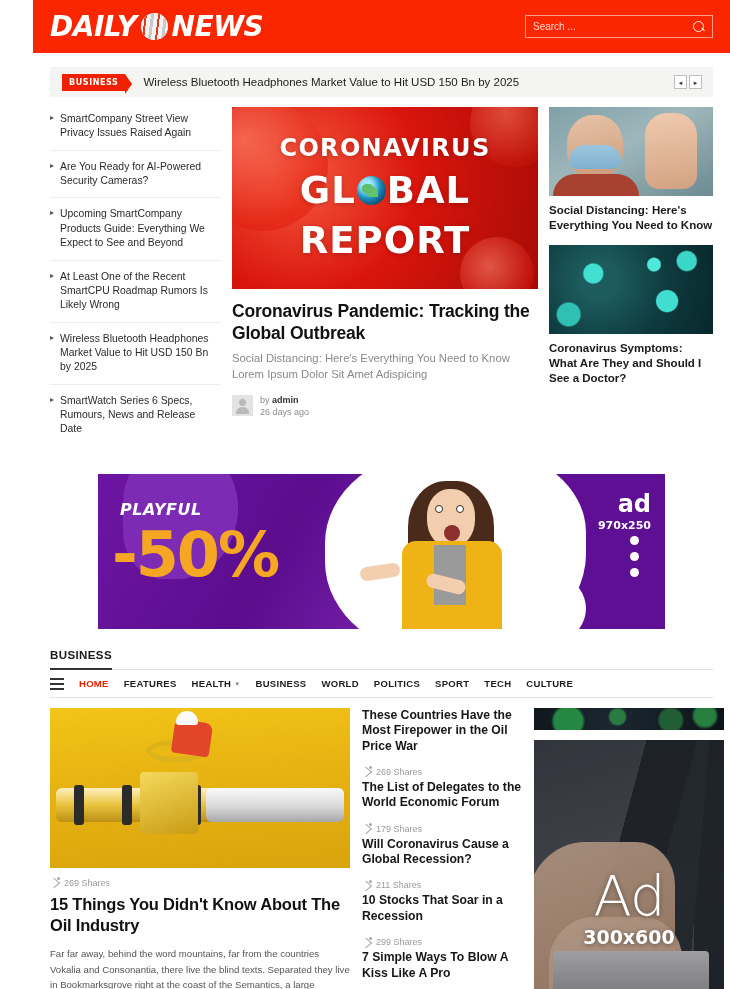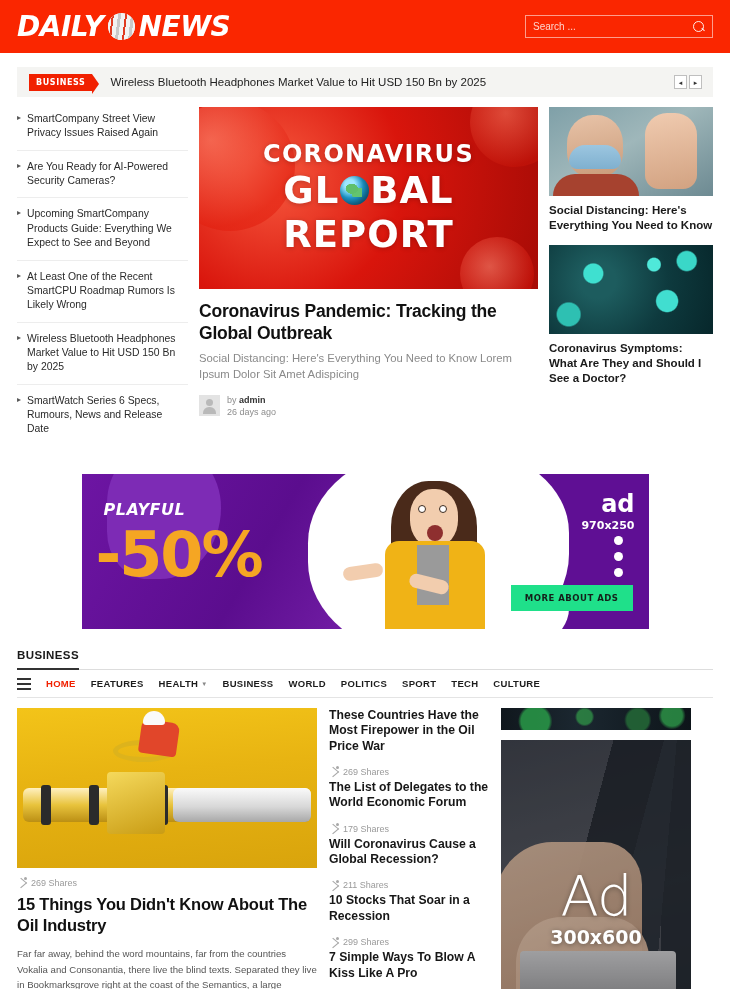--- a/index.html
+++ b/index.html
@@ -2,21 +2,21 @@
 <html><head>
 <meta charset="utf-8">
 <style>
   * { box-sizing: border-box; margin: 0; padding: 0; }
   html, body {
     width: 730px; height: 989px;
     font-family: "Liberation Sans", sans-serif;
     background: #ffffff;
     overflow: hidden;
   }
-  .page { width: 730px; height: 989px; position: relative; background:#fff; }
+  .page { width: 730px; height: 989px; position: relative; background:#fff;padding-left:33px; }
 
   
   .site-header {
     height: 53px; background: #fa2600;
     display: flex; align-items: center; justify-content: space-between;
     padding: 0 17px;
   }
   .logo { display: flex; align-items: center; gap: 4px; }
   .logo-text {
     color: #fff; font-size: 28px; font-weight: 700;
@@ -96,21 +96,21 @@
   }
   .virus { position:absolute; border-radius:50%; opacity:.55; }
   .v1 { width:130px;height:130px; left:-34px; top:-6px;
         background: radial-gradient(circle at 35% 30%, #ff8d74, #e21d0d 70%); }
   .v2 { width:90px;height:90px; right:-22px; top:-30px;
         background: radial-gradient(circle at 40% 40%, #ff7b60, #c7150a 70%); }
   .v3 { width:74px;height:74px; right:4px; bottom:-22px;
         background: radial-gradient(circle at 40% 40%, #ff8f78, #cf150b 70%); }
   .hero-title-art {
     position:absolute; inset:0; display:flex; flex-direction:column;
-    align-items:center; justify-content:center; gap:1px;
+    align-items:center; justify-content:center; gap:7px;
     text-shadow: 0 1px 5px rgba(0,0,0,.22);
   }
   .hta-1 { color:#fff; font-size:24px; font-weight:700; letter-spacing:1.3px;
            font-family:"DejaVu Sans", sans-serif; }
   .hta-2 { color:#fff; font-size:37px; font-weight:700; letter-spacing:1px;
            font-family:"DejaVu Sans", sans-serif; display:flex; align-items:center; }
   .hta-globe {
     width:29px; height:29px; border-radius:50%; display:inline-block;
     margin: 0 1px;
     background: radial-gradient(circle at 34% 30%, #9fe8ff 0 18%, #1f9bd0 48%, #0a5e86 100%);
@@ -488,21 +488,20 @@
     </div>
     <div class="adb-right-label">
       <div class="adb-ad">ad</div>
       <div class="adb-size">970x250</div>
     </div>
     <div class="adb-dots">
       <span></span>
       <span></span>
       <span></span>
     </div>
-    <div class="adb-cta">MORE ABOUT ADS</div>
   </div>
 
   <div class="section-wrap">
     <div class="section-title-row">
       <span class="section-title">BUSINESS</span>
       <span class="section-rule"></span>
     </div>
     <div class="mainnav">
       <span class="burger">
         <span></span>

